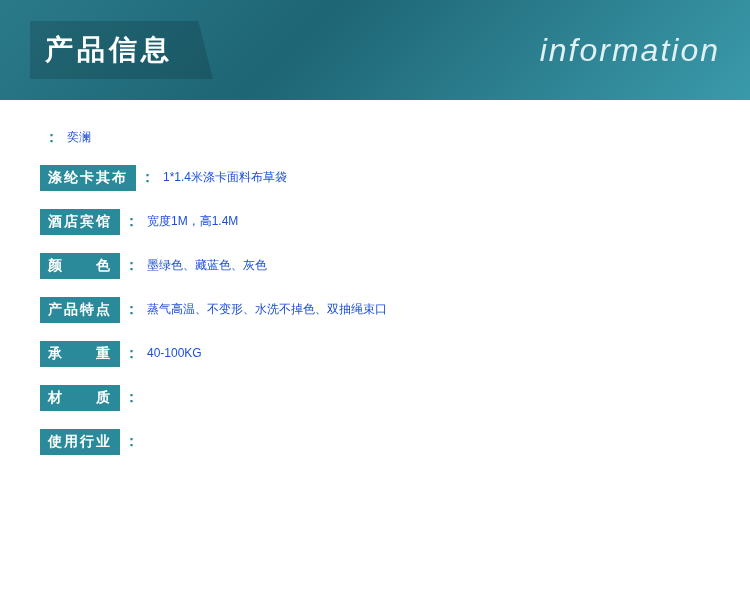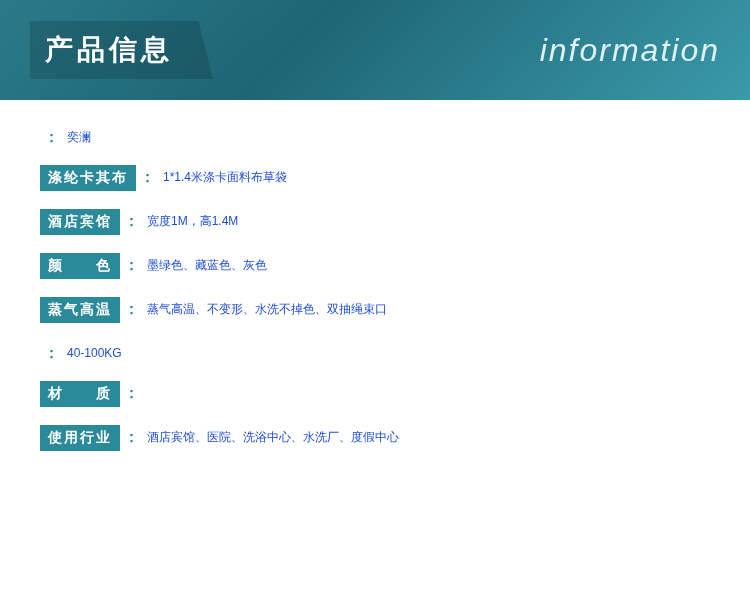--- a/index.html
+++ b/index.html
@@ -115,30 +115,30 @@
       <div class="label-box">酒店宾馆</div>
       <span class="colon">：</span>
       <div class="value-text">宽度1M，高1.4M</div>
     </div>
     <div class="info-row">
       <div class="label-box">颜　　色</div>
       <span class="colon">：</span>
       <div class="value-text">墨绿色、藏蓝色、灰色</div>
     </div>
     <div class="info-row">
-      <div class="label-box">蒸气高温</div>
+      <div class="label-box">产品特点</div>
       <span class="colon">：</span>
       <div class="value-text">蒸气高温、不变形、水洗不掉色、双抽绳束口</div>
     </div>
     <div class="info-row">
+      <div class="label-box">承　　重</div>
       <span class="colon">：</span>
       <div class="value-text">40-100KG</div>
     </div>
     <div class="info-row">
       <div class="label-box">材　　质</div>
       <span class="colon">：</span>
     </div>
     <div class="info-row">
       <div class="label-box">使用行业</div>
       <span class="colon">：</span>
-      <div class="value-text">酒店宾馆、医院、洗浴中心、水洗厂、度假中心</div>
     </div>
   </div>
 
 </body></html>

